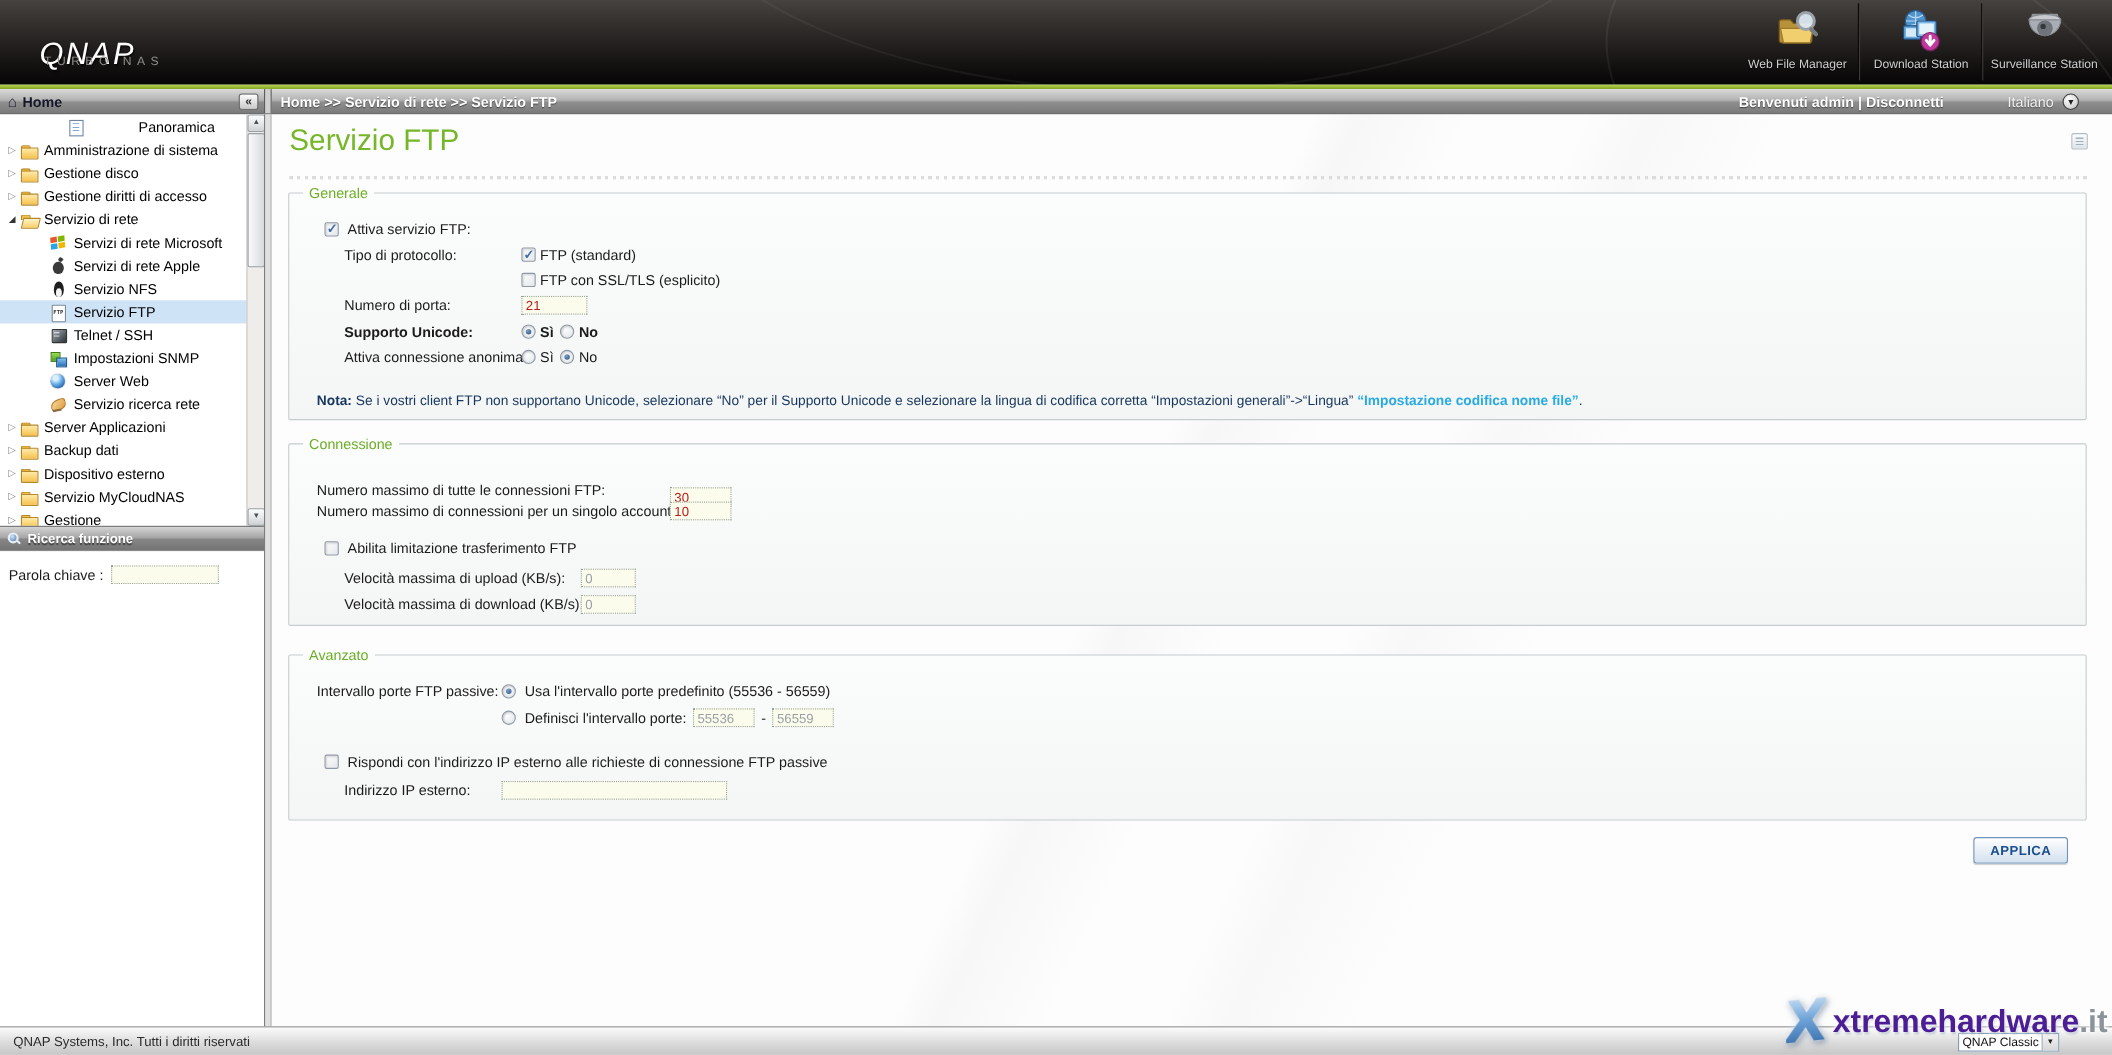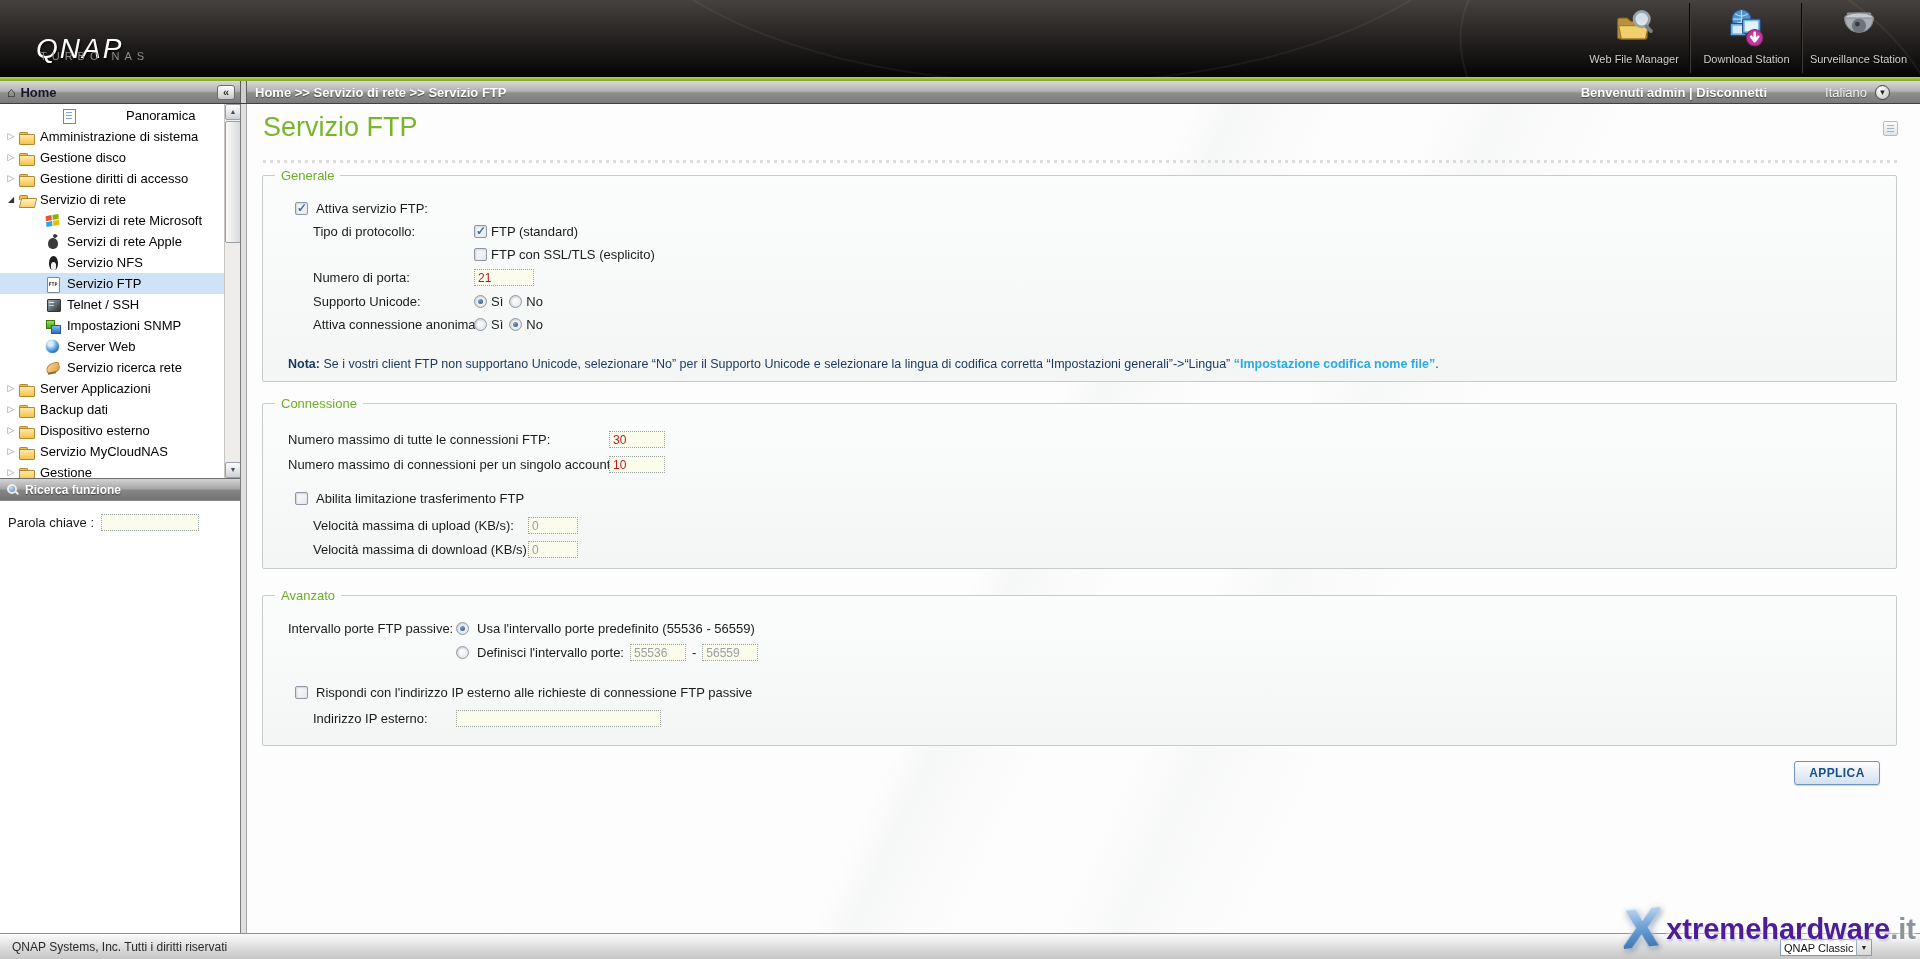--- a/index.html
+++ b/index.html
@@ -380,21 +380,21 @@
       </div>
       <div class="frow" style="left:211px; top:64px;">
         <span class="cb"></span>
           <span class="gap4"></span>
         <span class="lbl">FTP con SSL/TLS (esplicito)</span>
       </div>
       <div class="frow" style="left:50px; top:86px;">
         <span class="lbl" style="width:161px;">Numero di porta:</span>
         <input class="din" style="width: 60px;" value="21">
       </div>
-      <div class="frow" style="left:50px; top:111px;">
+      <div class="frow" style="left:50px; top:111px;font-weight:bold;">
         <span class="lbl" style="width:161px;">Supporto Unicode:</span>
         <span class="rd selected"></span>
           <span class="gap4"></span>
         <span class="lbl">Sì</span>
           <span class="gap6"></span>
         <span class="rd"></span>
           <span class="gap4"></span>
         <span class="lbl">No</span>
       </div>
       <div class="frow" style="left:50px; top:134px;">
@@ -409,21 +409,21 @@
       </div>
       <div class="note">
         <b>Nota:</b><span> Se i vostri client FTP non supportano Unicode, selezionare “No” per il Supporto Unicode e selezionare la lingua di codifica corretta “Impostazioni generali”-&gt;“Lingua” </span><span class="lnk">“Impostazione codifica nome file”</span><span>.</span>
       </div>
     </fieldset>
 
     <fieldset class="fs-con">
       <legend>Connessione</legend>
       <div class="frow" style="left:25px; top:20px;">
         <span class="lbl" style="width:321px;">Numero massimo di tutte le connessioni FTP:</span>
-        <input class="din" style="width: 56px;" value="30">
+        <input class="din" style="width: 56px; margin-top: 12px;" value="30">
       </div>
       <div class="frow" style="left:25px; top:45px;">
         <span class="lbl" style="width:321px;">Numero massimo di connessioni per un singolo account:</span>
         <input class="din" style="width: 56px;" value="10">
       </div>
       <div class="frow" style="left:32px; top:80px;">
         <span class="cb"></span>
           <span class="gap8"></span>
         <span class="lbl">Abilita limitazione trasferimento FTP</span>
       </div>

